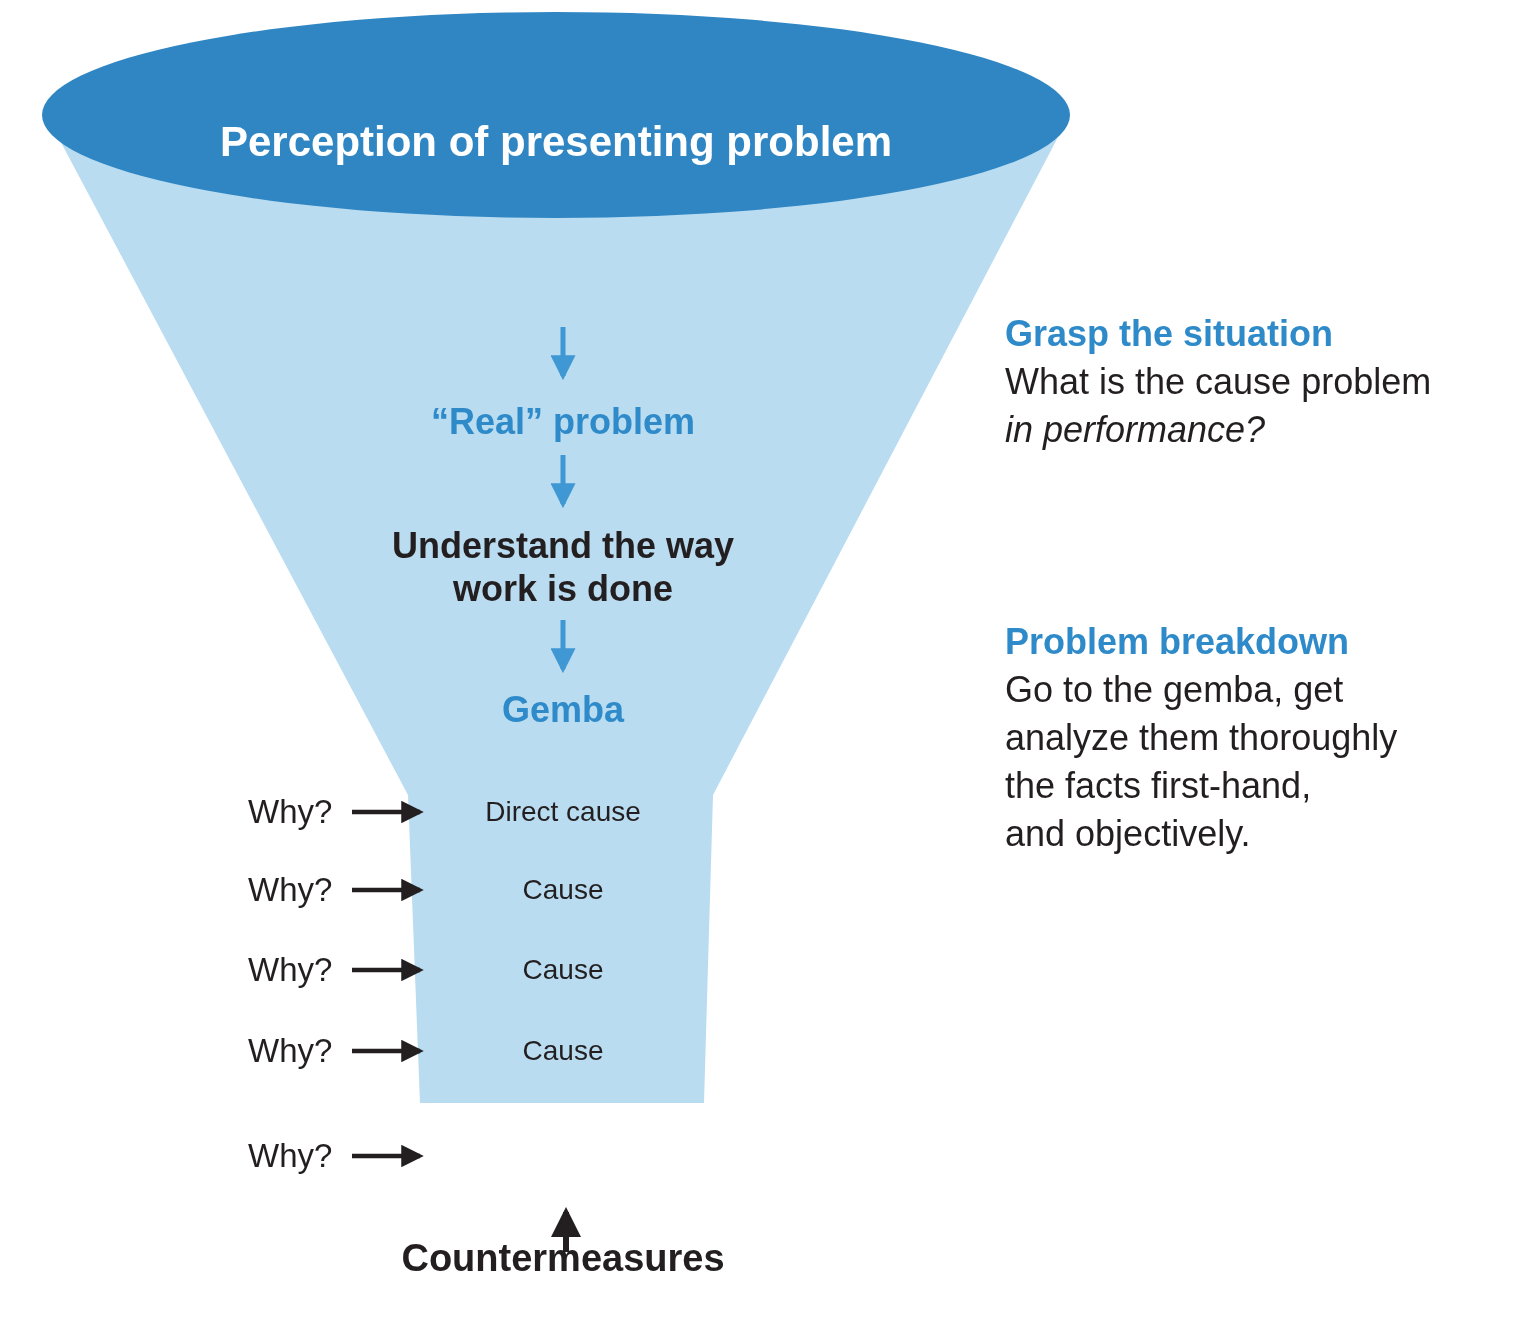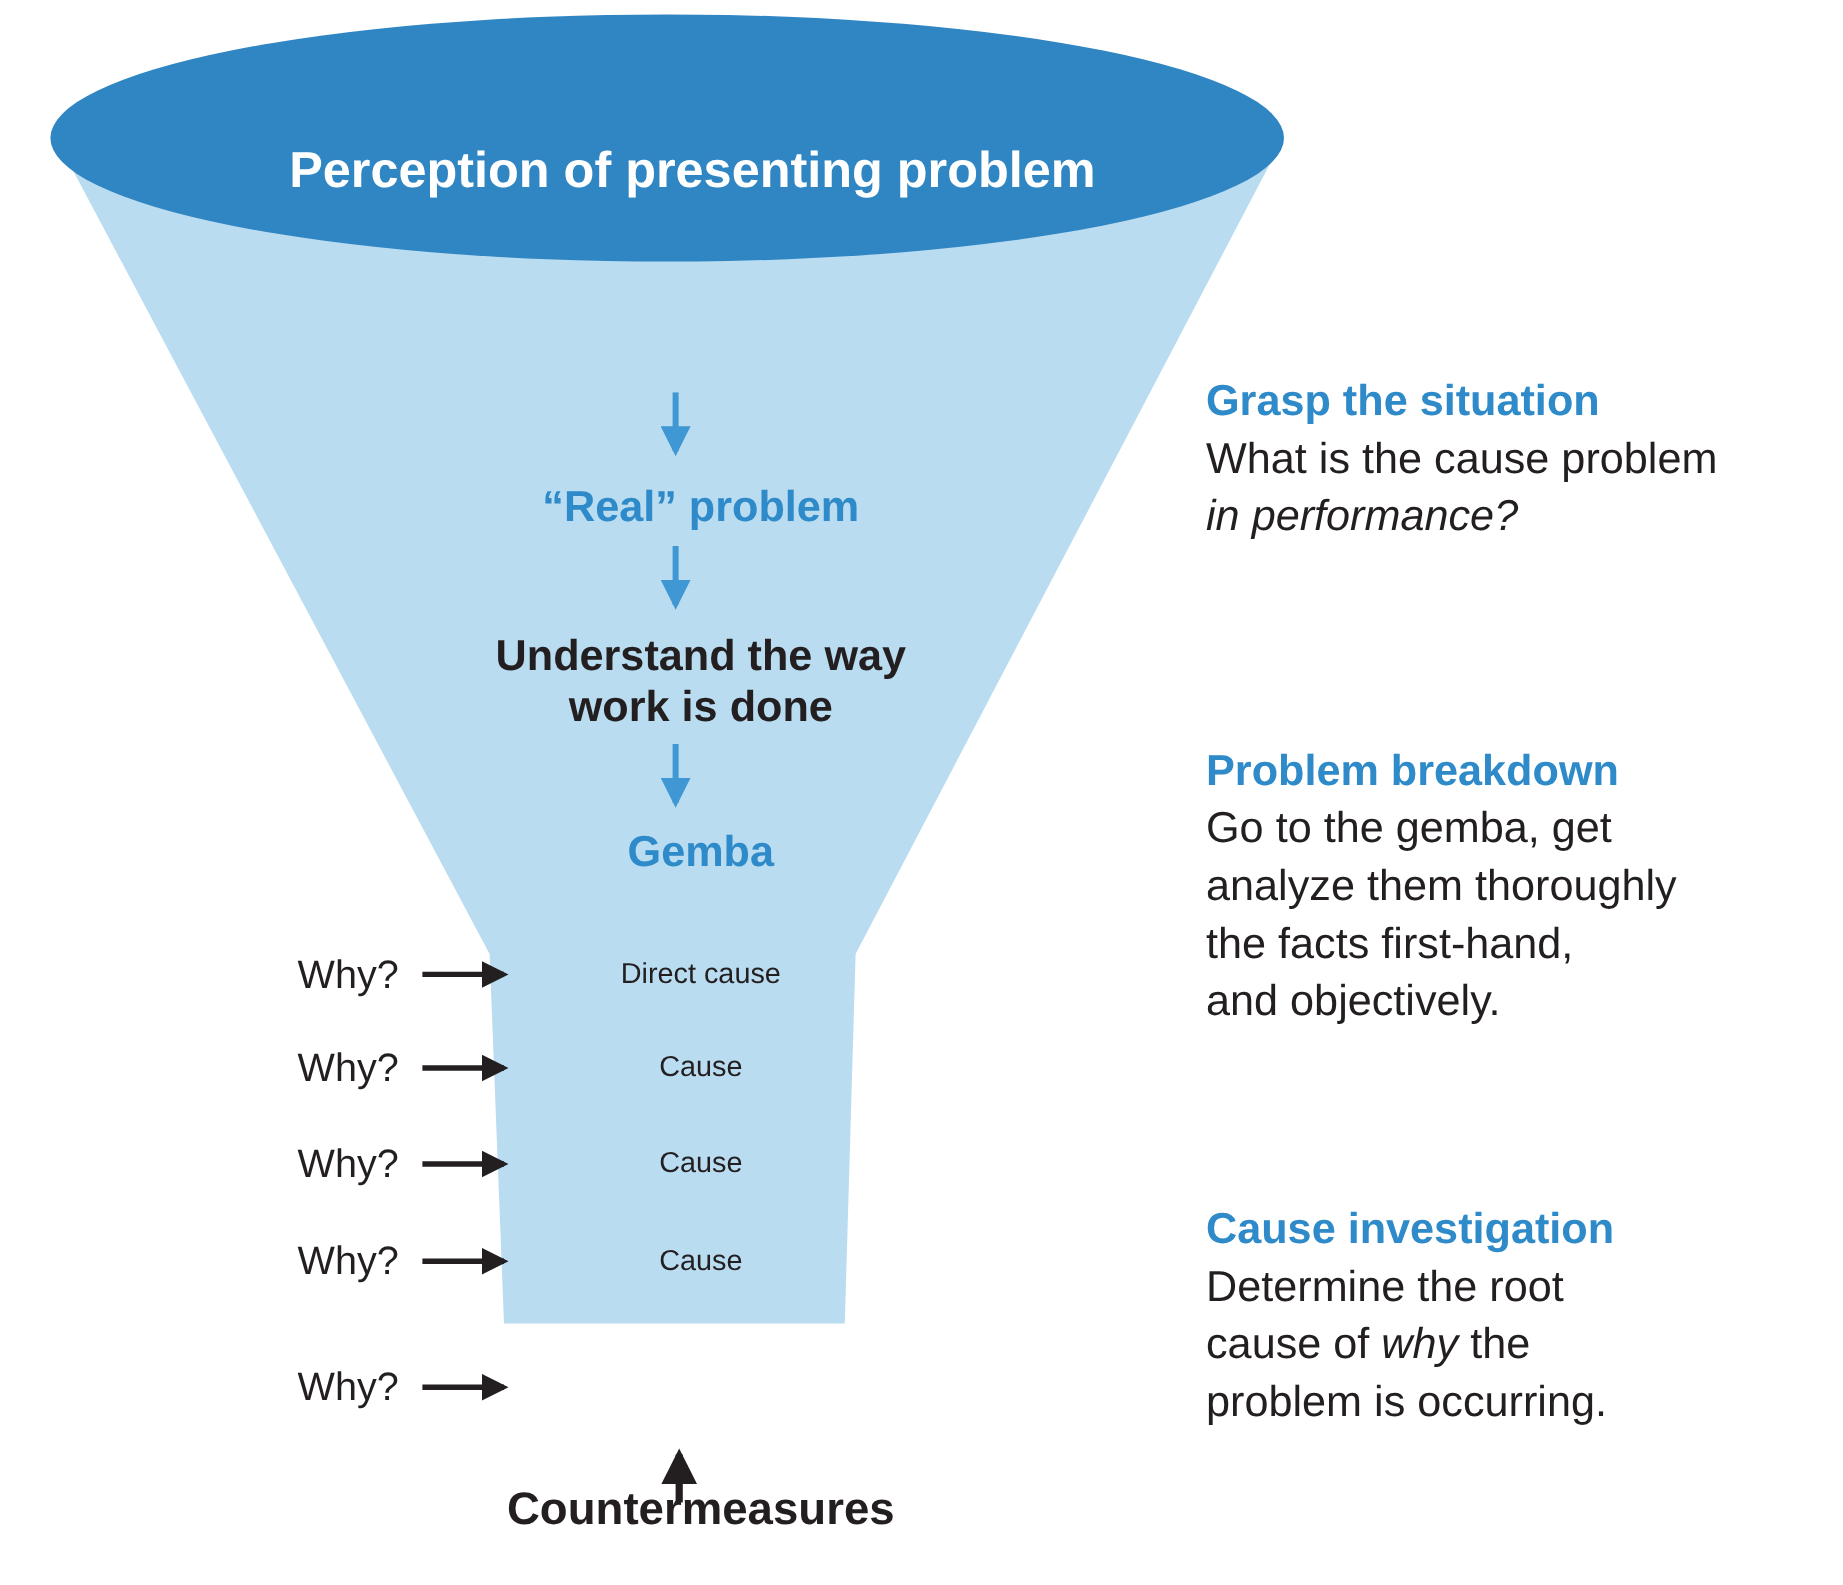--- a/index.html
+++ b/index.html
@@ -8,33 +8,33 @@
     background: #ffffff;
   }
   .canvas {
     position: relative;
     width: 1536px;
     height: 1321px;
     background: #ffffff;
     overflow: hidden;
   }
   .abs { position: absolute; }
-  .center { transform: translateX(-50%); text-align: center; white-space: nowrap; margin-left: 21px; }
+  .center { transform: translateX(-50%); text-align: center; white-space: nowrap; }
   .black { color: #231f20; }
   .blue  { color: #2e8ac8; }
   .italic { font-style: italic; }
   .funnel-title {
     font-size: 42px;
     line-height: 52px;
     font-weight: bold;
     color: #ffffff;
   }
   .step { font-size: 36px; line-height: 43px; font-weight: bold; }
   .why-label { font-size: 33px; line-height: 44px; color: #231f20; }
-  .cause-label { font-size: 24px; line-height: 44px; color: #231f20; }
+  .cause-label { font-size: 28px; line-height: 44px; color: #231f20; }
   .root-label { font-size: 38px; line-height: 48px; font-weight: bold; color: #2e8ac8; }
   .counter-label { font-size: 38px; line-height: 48px; font-weight: bold; color: #231f20; }
   .ann { width: 520px; }
   .ann-title { font-size: 36px; line-height: 48px; font-weight: bold; color: #2e8ac8; }
   .ann-body { font-size: 36px; line-height: 48px; color: #231f20; }
   svg.layer { position: absolute; left: 0; top: 0; width: 1536px; height: 1321px; }
 </style>
 </head>
 <body>
 
@@ -102,20 +102,14 @@
   </div>
 
   <div class="abs ann" style="left:1005px; top:618px;">
     <div class="ann-title">Problem breakdown</div>
     <div class="ann-body">Go to the gemba, get</div>
     <div class="ann-body">analyze them thoroughly</div>
     <div class="ann-body">the facts first-hand,</div>
     <div class="ann-body">and objectively.</div>
   </div>
 
-  <div class="abs ann" style="left:1005px; top:1000px;">
-    <div class="ann-title">Cause investigation</div>
-    <div class="ann-body">Determine the root</div>
-    <div class="ann-body"><span>cause of </span><span class="italic">why</span><span> the</span></div>
-    <div class="ann-body">problem is occurring.</div>
-  </div>
 
 </div>
 
 </body></html>

